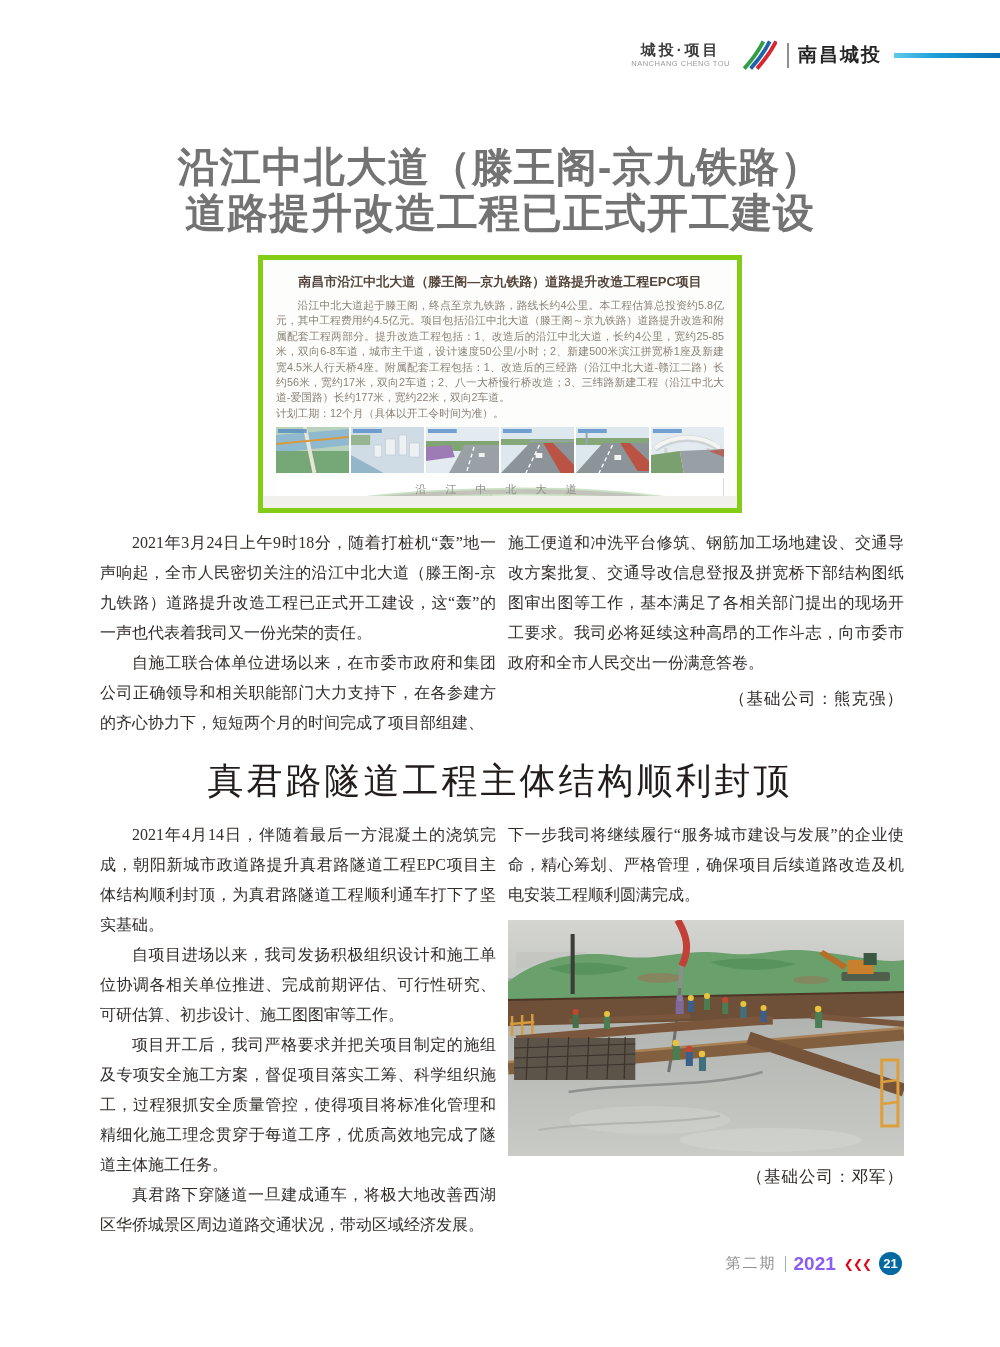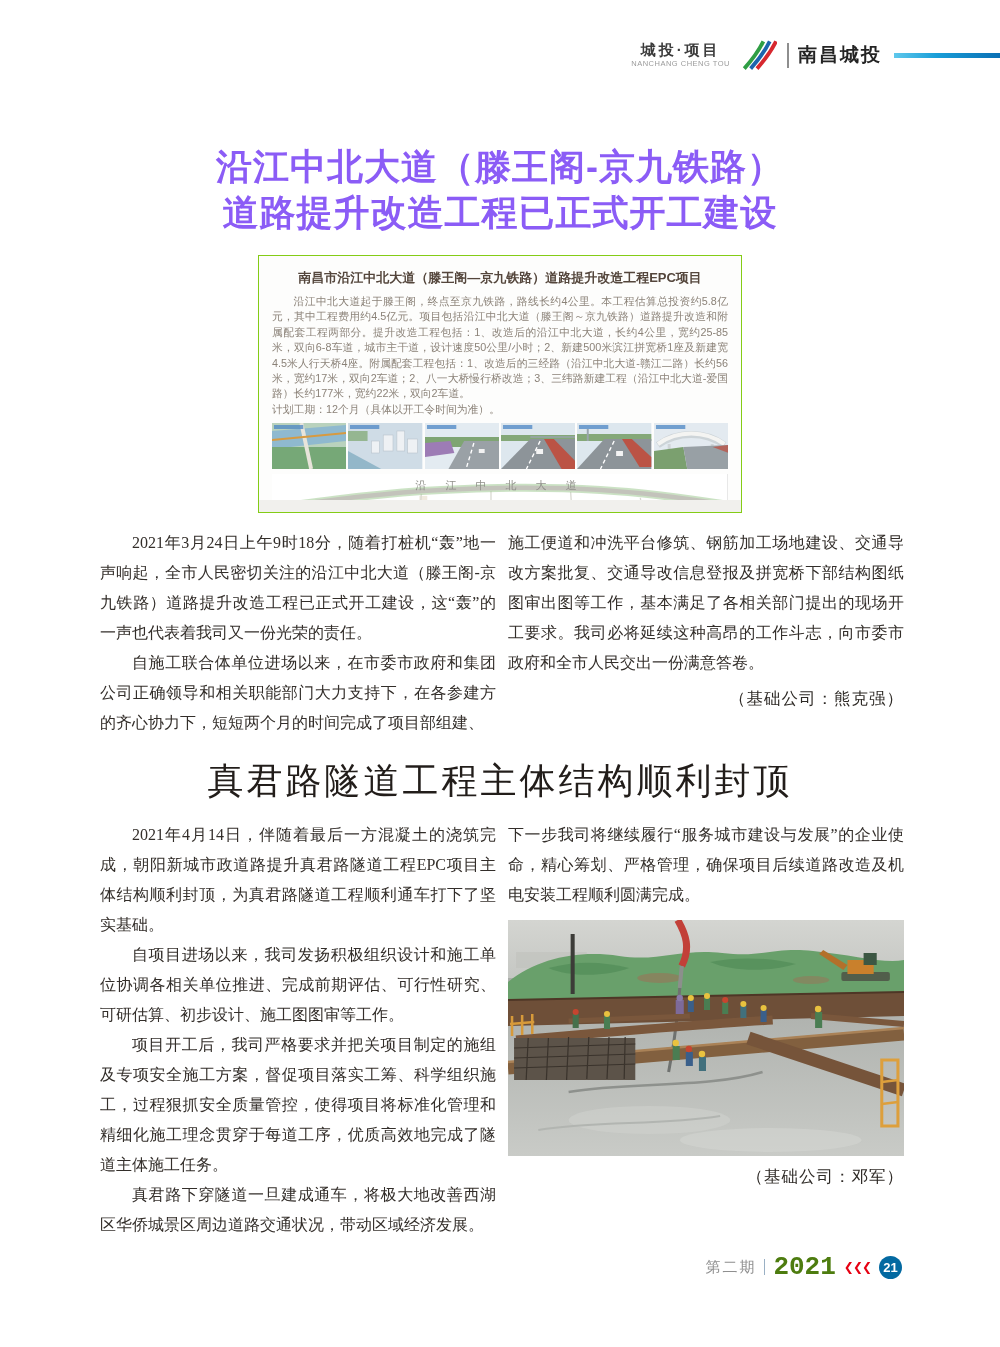--- a/index.html
+++ b/index.html
@@ -11,27 +11,27 @@
   .brand-text{text-align:center;margin-right:7px;}
   .brand-title{font-size:15px;font-weight:bold;color:#3c3c3c;letter-spacing:3px;line-height:16px;}
   .brand-subtitle{font-size:7.5px;color:#9b9b9b;letter-spacing:.5px;margin-top:1px;}
   .logo{margin-right:6px;}
   .brand-divider{width:2px;height:25px;background:#8e8e8e;margin:0 9px 0 4px;}
   .brand-name{font-size:19px;font-weight:bold;color:#242424;letter-spacing:2px;}
   .header-line{width:106px;height:5px;margin-left:12px;background:linear-gradient(90deg,#5fc8ec,#199ed8 40%,#0a6fb4);}
 
   
   .title-1{position:absolute;top:144px;left:0;right:0;text-align:center;
-           font-weight:bold;font-size:36px;line-height:46px;color:#8b5cf6;letter-spacing:1px;}
+           font-weight:bold;font-size:41px;line-height:46px;color:#737373;letter-spacing:1px;}
   .title-2{position:absolute;top:760px;left:0;right:0;text-align:center;
            font-weight:normal;font-size:36px;line-height:42px;color:#221d1a;letter-spacing:3px;}
 
   
   .panel{position:absolute;left:258px;top:255px;width:484px;height:258px;box-sizing:border-box;
-         background:#fdfdfc;border:1px solid #84cc16;padding:13px 13px 16px;overflow:hidden;}
+         background:#fdfdfc;border:5px solid #84cc16;padding:13px 13px 16px;overflow:hidden;}
   .panel-title{text-align:center;font-weight:bold;font-size:13px;line-height:17px;color:#54463c;}
   .panel-paragraph{margin-top:8px;font-size:10.8px;line-height:15.4px;color:#8b8278;text-align:justify;text-indent:2em;}
   .panel-schedule{font-size:10.8px;line-height:15.4px;color:#8b8278;}
   .thumbs{display:flex;gap:2px;margin-top:6px;height:46px;}
   .thumb{flex:1 1 0;min-width:0;}
   .thumb svg{display:block;width:100%;height:46px;}
   .map{position:relative;margin-top:5px;height:48px;background:#000000;}
   .map svg{position:absolute;inset:0;}
   .map-label{position:absolute;top:4px;left:0;right:0;text-align:center;
              font-size:11px;color:#90908a;letter-spacing:8px;}
@@ -47,21 +47,21 @@
   #a2-left{left:100px;top:820px;}
   #a2-right{left:508px;top:820px;}
   .byline{text-align:right;font-size:16.5px;letter-spacing:1px;color:#2e2a26;margin-top:6px;}
   .photo{margin-top:10px;width:396px;height:236px;}
   .photo svg{display:block;width:100%;height:100%;}
 
   
   .footer{position:absolute;top:1252px;right:98px;display:flex;align-items:center;gap:8px;}
   .issue{color:#8f8f8f;font-size:15px;letter-spacing:2px;}
   .f-div{width:1px;height:16px;background:#9ab0c4;}
-  .year{color:#4d7c0f;font-size:26px;font-weight:bold;font-family:Liberation Mono, monospace;}
+  .year{color:#8b5cf6;font-size:19px;font-weight:bold;}
   .arrows{color:#e60012;font-size:12px;font-weight:bold;letter-spacing:-1px;}
   .badge{width:23px;height:23px;border-radius:50%;background:#0369a1;color:#ffffff;
          font-size:13px;font-weight:bold;display:flex;align-items:center;justify-content:center;}
 </style>
 </head>
 <body>
 
 <div class="page">
 
   <div class="header">

